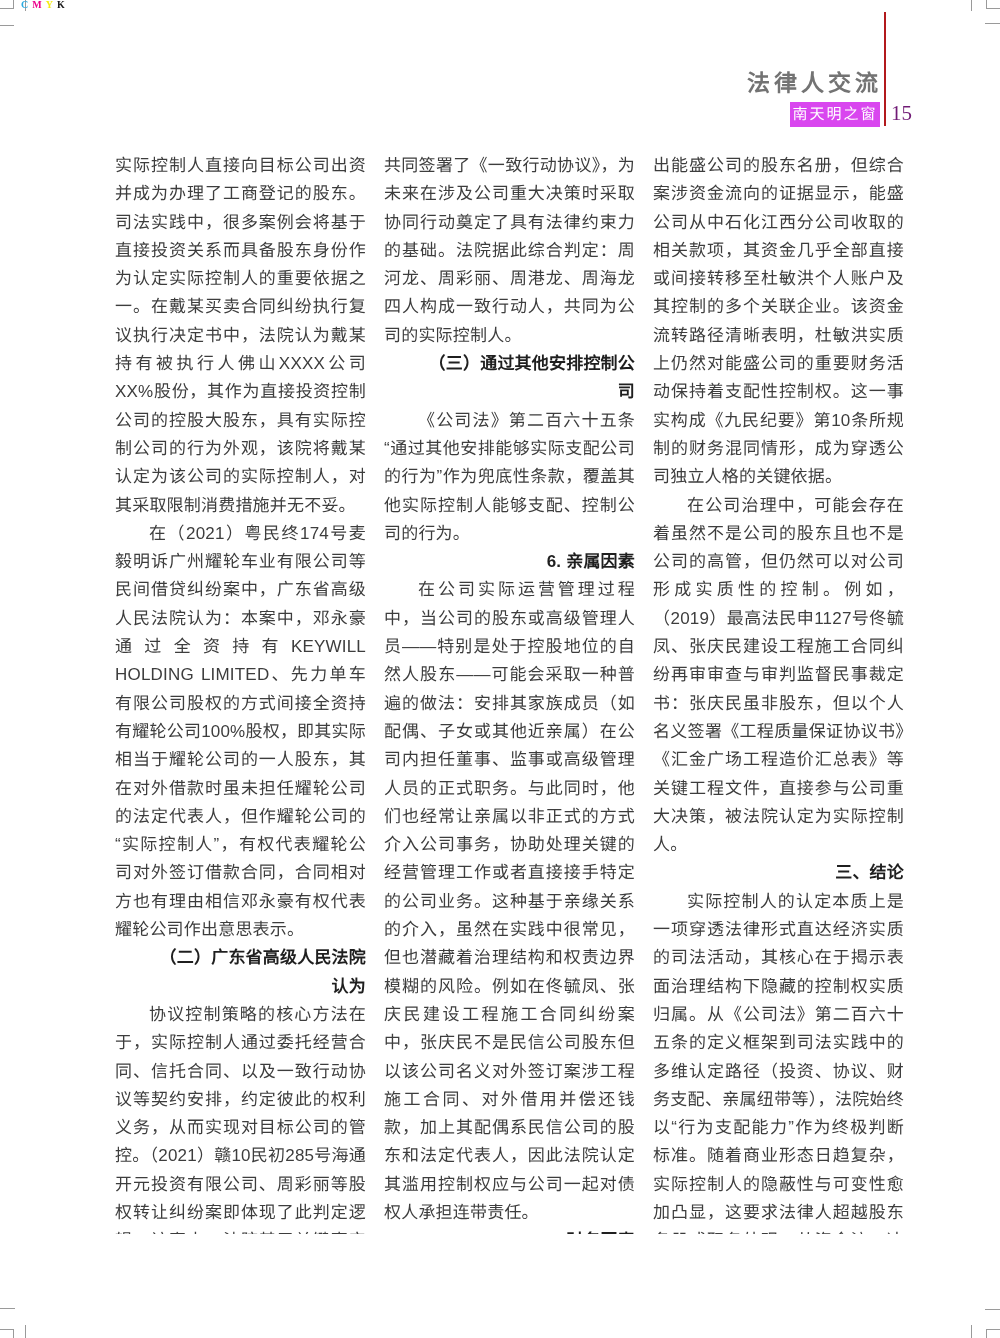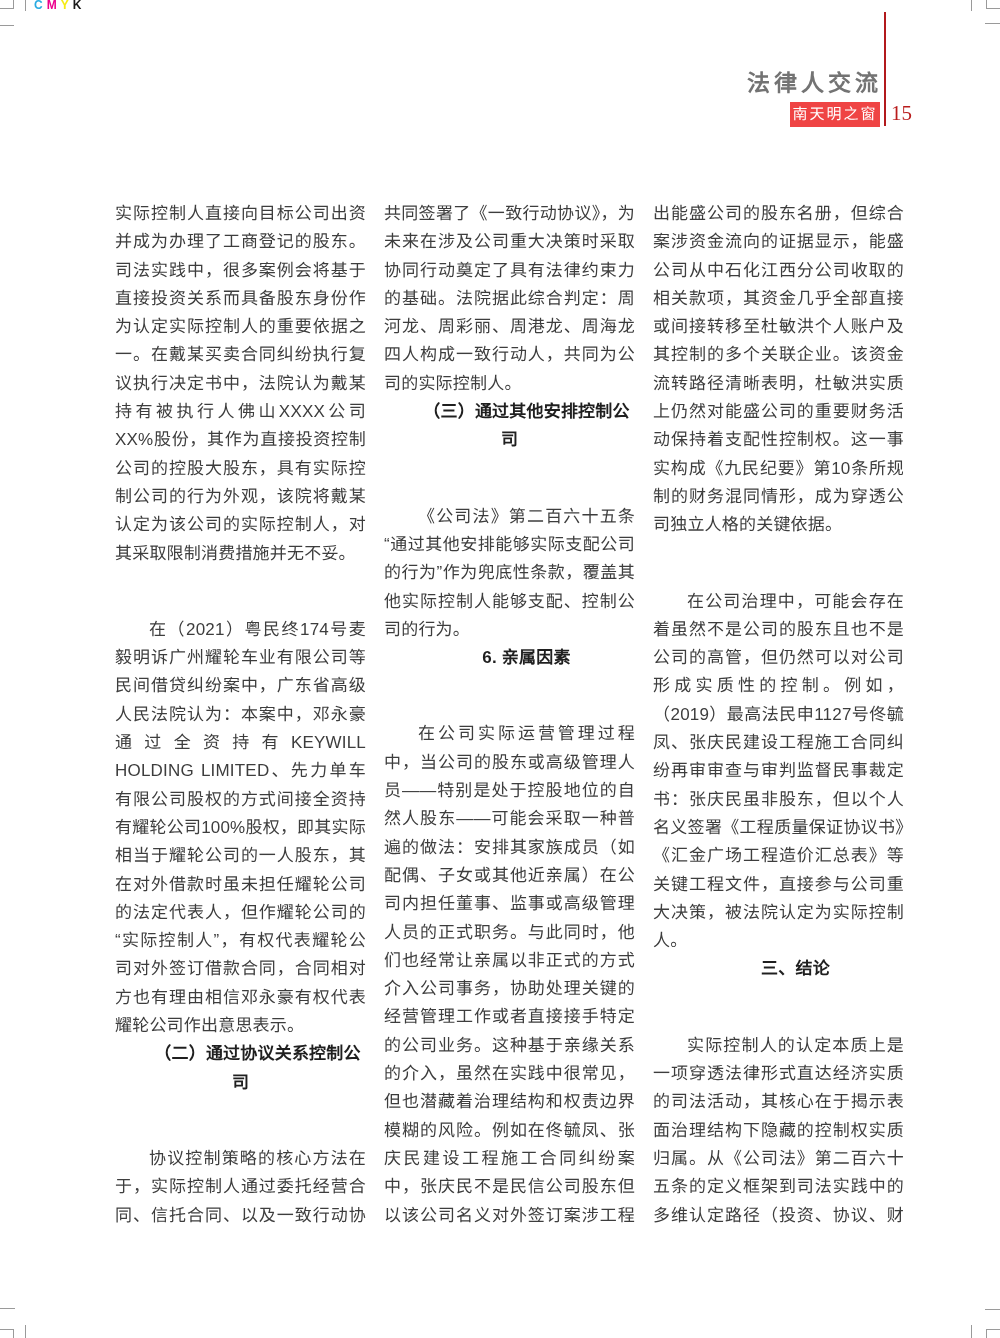--- a/index.html
+++ b/index.html
@@ -25,71 +25,71 @@
   .tl-v { left: 25px; top: 0; height: 11px; }
   .tl-h { left: 0; top: 25px; width: 14px; }
   .tr-v { left: 971px; top: 0; height: 11px; }
   .tr-h { right: 0; top: 23px; width: 15px; }
   .bl-h { left: 0; top: 1308px; width: 15px; }
   .bl-v { left: 25px; bottom: 0; height: 13px; }
   .br-h { right: 0; top: 1309px; width: 15px; }
   .br-v { left: 971px; bottom: 0; height: 13px; }
 
   .cmyk {
-    position: absolute; left: 34px; top: 0px;
-    font-family: Liberation Sans, sans-serif;
-    font-size: 12px; font-weight: bold; line-height: 10px;
+    position: absolute; left: 21px; top: 0px;
+    font-family: Liberation Serif, serif;
+    font-size: 10px; font-weight: bold; line-height: 10px;
   }
   .cmyk span { display: inline-block; margin-right: 4px; }
   .cmyk .c { color: #29abe2; }
   .cmyk .m { color: #ec008c; }
   .cmyk .y { color: #f5eb13; }
   .cmyk .k { color: #1a1a1a; }
 
   
   .section-title {
     position: absolute; top: 73px; right: 118px;
     color: #737373; font-size: 23px; font-weight: bold;
     letter-spacing: 4px; line-height: 20px;
     font-family: "Liberation Sans", "DejaVu Sans", sans-serif;
   }
   .column-badge {
     position: absolute; top: 102px; right: 120px;
     width: 90px; height: 25px;
-    background: #ef4444; color: #ffffff;
+    background: #d946ef; color: #ffffff;
     font-family: "Liberation Serif", "DejaVu Serif", serif;
     font-size: 15px; line-height: 25px; text-align: center;
     letter-spacing: 2px;
   }
   .red-rule {
     position: absolute; left: 884px; top: 12px;
     width: 2px; height: 114px; background: #b2191c;
   }
   .page-number {
     position: absolute; left: 891px; top: 101px;
     font-family: "Liberation Serif", "DejaVu Serif", serif;
-    font-size: 21px; color: #b91c1c; line-height: 25px;
+    font-size: 21px; color: #701a75; line-height: 25px;
   }
 
   
   .article {
     position: absolute; left: 115px; top: 152px;
     width: 790px; display: flex; gap: 18px;
   }
   .col {
     width: 251px; height: 1082px; overflow: hidden;
     text-align: justify; text-justify: inter-character;
     font-size: 17px; line-height: 28.3px; color: #3d3d3d;
     letter-spacing: 0.2px;
   }
-  .col p { text-indent: 2em; margin-top: 48px; }
+  .col p { text-indent: 2em; }
   .col p.cont { text-indent: 0; }
   .col h3 {
     font-size: 17px; line-height: 28.3px; font-weight: bold;
-    color: #1f1f1f; text-indent: 2em; text-align: center;
+    color: #1f1f1f; text-indent: 2em; text-align: right;
   }
 </style>
 </head>
 <body>
 
 <div class="page">
 
   <div class="mark sq tl-sq"></div>
   <div class="mark vline tl-v"></div>
   <div class="mark hline tl-h"></div>
@@ -112,21 +112,21 @@
   <div class="section-title">法律人交流</div>
   <div class="column-badge">南天明之窗</div>
   <div class="red-rule"></div>
   <div class="page-number">15</div>
 
   <div class="article">
 
     <div class="col">
       <p class="cont">实际控制人直接向目标公司出资并成为办理了工商登记的股东。司法实践中，很多案例会将基于直接投资关系而具备股东身份作为认定实际控制人的重要依据之一。在戴某买卖合同纠纷执行复议执行决定书中，法院认为戴某持有被执行人佛山XXXX公司XX%股份，其作为直接投资控制公司的控股大股东，具有实际控制公司的行为外观，该院将戴某认定为该公司的实际控制人，对其采取限制消费措施并无不妥。</p>
       <p>在（2021）粤民终174号麦毅明诉广州耀轮车业有限公司等民间借贷纠纷案中，广东省高级人民法院认为：本案中，邓永豪通过全资持有KEYWILL HOLDING LIMITED、先力单车有限公司股权的方式间接全资持有耀轮公司100%股权，即其实际相当于耀轮公司的一人股东，其在对外借款时虽未担任耀轮公司的法定代表人，但作耀轮公司的“实际控制人”，有权代表耀轮公司对外签订借款合同，合同相对方也有理由相信邓永豪有权代表耀轮公司作出意思表示。</p>
-      <h3>（二）通过协议关系控制公司</h3>
+      <h3>（二）广东省高级人民法院认为</h3>
       <p>协议控制策略的核心方法在于，实际控制人通过委托经营合同、信托合同、以及一致行动协议等契约安排，约定彼此的权利义务，从而实现对目标公司的管控。（2021）赣10民初285号海通开元投资有限公司、周彩丽等股权转让纠纷案即体现了此判定逻辑。该案中，法院基于关键事实认定：虽然周彩丽、周海龙、周港龙的个人持股比例较低，但周河龙、周彩丽、周港龙、周海龙在历次董事会及股东大会的表决中均持一致意见。四人之间存在紧密的亲属关系纽带：周河龙、周港龙、周海龙系兄弟，周河龙与周彩丽则为夫妻。更为重要的是，四人</p>
     </div>
 
     <div class="col">
       <p class="cont">共同签署了《一致行动协议》，为未来在涉及公司重大决策时采取协同行动奠定了具有法律约束力的基础。法院据此综合判定：周河龙、周彩丽、周港龙、周海龙四人构成一致行动人，共同为公司的实际控制人。</p>
       <h3>（三）通过其他安排控制公司</h3>
       <p>《公司法》第二百六十五条“通过其他安排能够实际支配公司的行为”作为兜底性条款，覆盖其他实际控制人能够支配、控制公司的行为。</p>
       <h3>6. 亲属因素</h3>
       <p>在公司实际运营管理过程中，当公司的股东或高级管理人员——特别是处于控股地位的自然人股东——可能会采取一种普遍的做法：安排其家族成员（如配偶、子女或其他近亲属）在公司内担任董事、监事或高级管理人员的正式职务。与此同时，他们也经常让亲属以非正式的方式介入公司事务，协助处理关键的经营管理工作或者直接接手特定的公司业务。这种基于亲缘关系的介入，虽然在实践中很常见，但也潜藏着治理结构和权责边界模糊的风险。例如在佟毓凤、张庆民建设工程施工合同纠纷案中，张庆民不是民信公司股东但以该公司名义对外签订案涉工程施工合同、对外借用并偿还钱款，加上其配偶系民信公司的股东和法定代表人，因此法院认定其滥用控制权应与公司一起对债权人承担连带责任。</p>
       <h3>2. 财务因素</h3>

